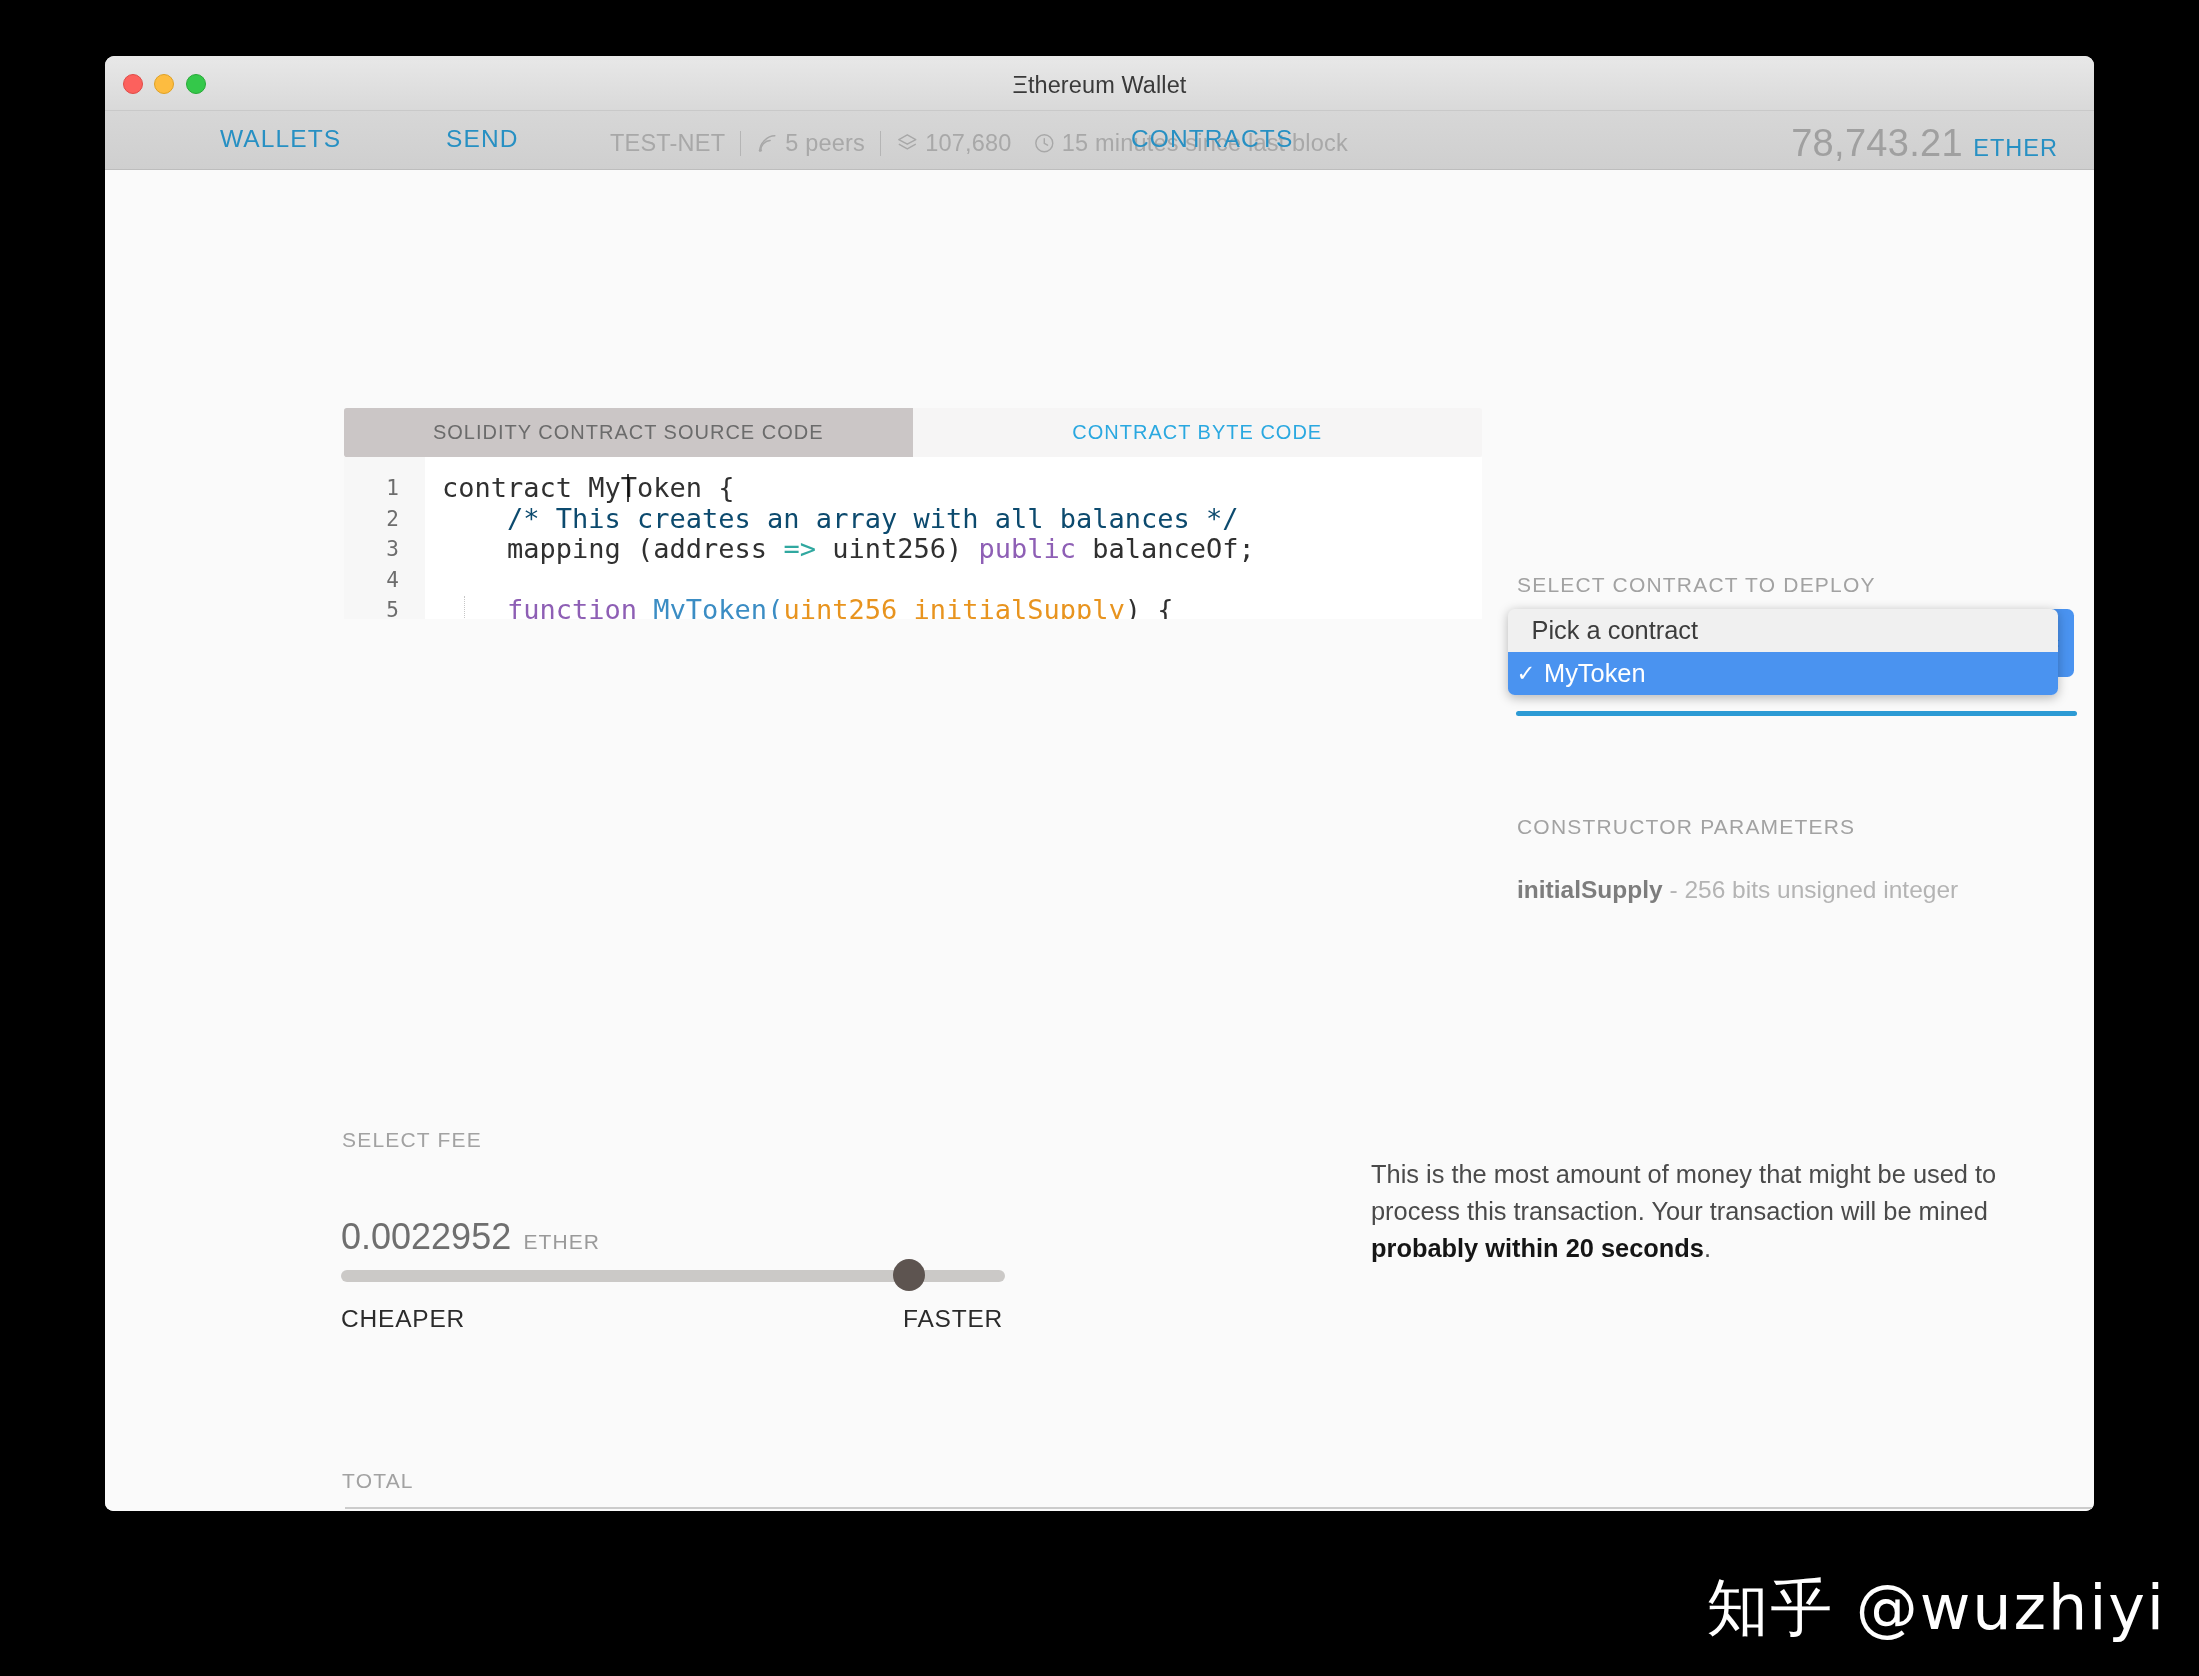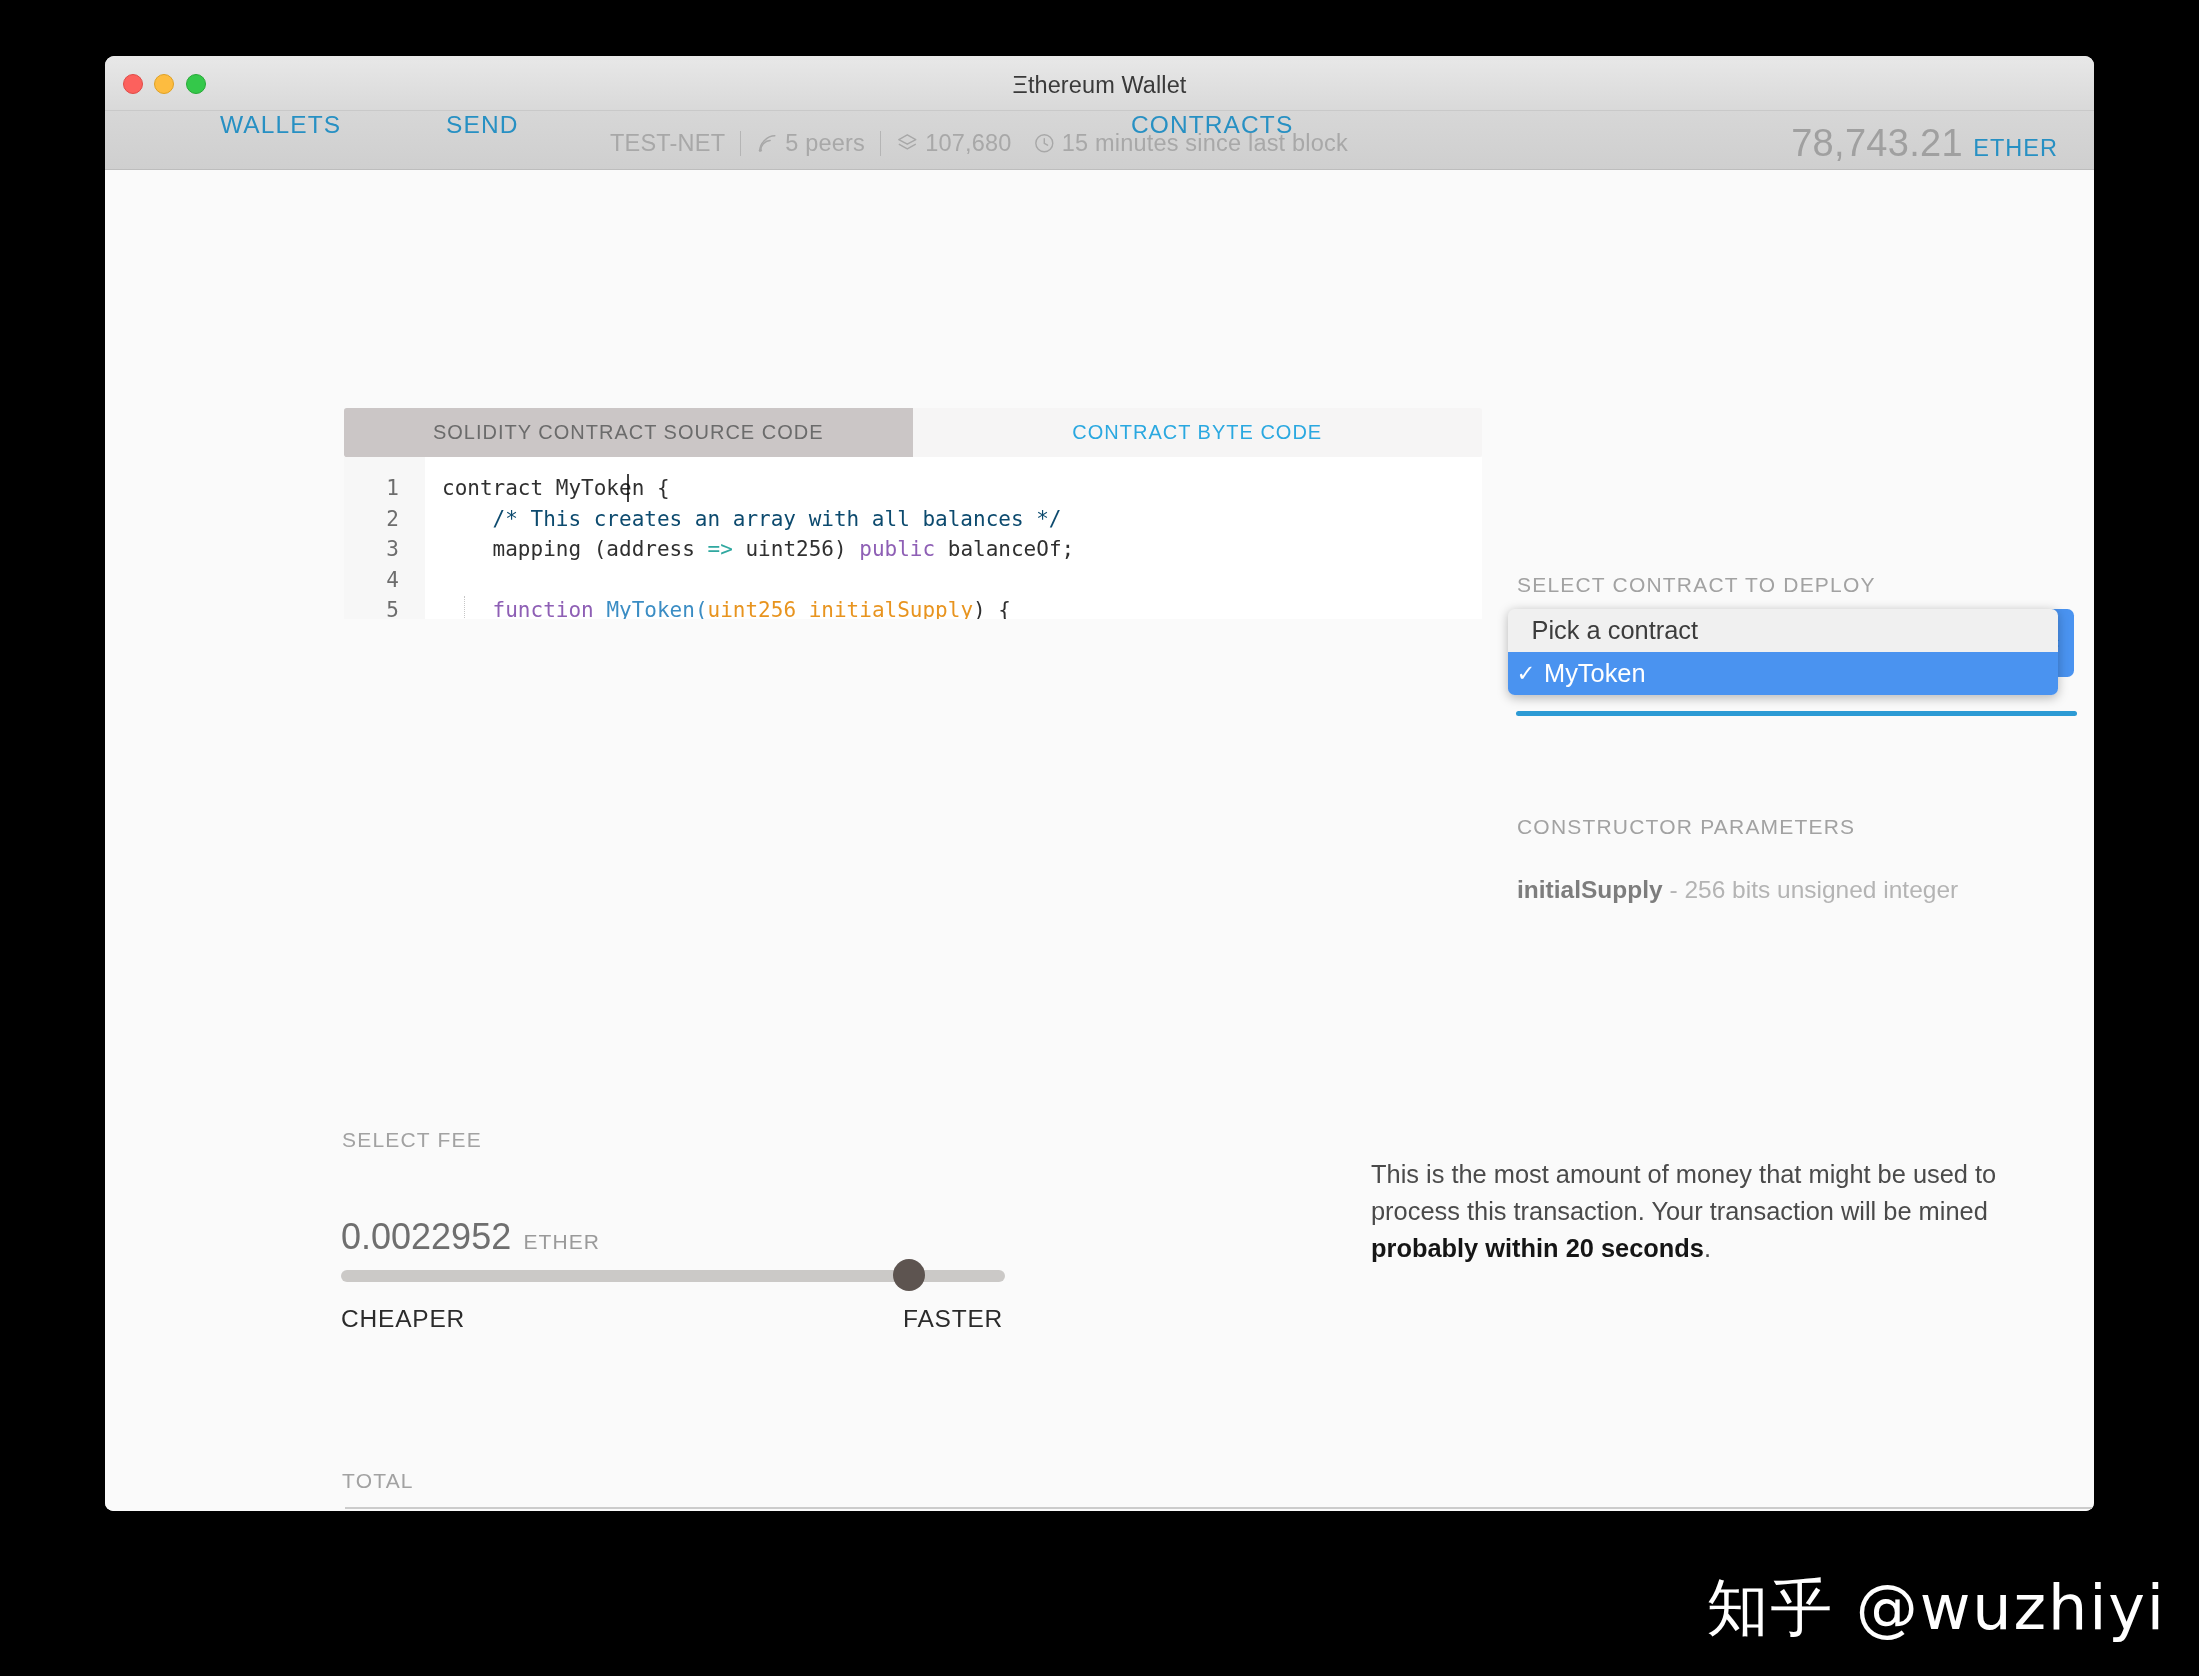--- a/index.html
+++ b/index.html
@@ -66,21 +66,21 @@
 
   
   #navbar {
     position: relative;
     height: 58px;
     background: linear-gradient(to bottom, #d7d7d7 0%, #cfcfcf 100%);
     border-bottom: 0.9px solid #bdbdbd;
   }
   .nav-link {
     position: absolute;
-    top: 0;
+    top: 14px;
     font-size: 24.5px;
     color: #2790c3;
     letter-spacing: 1.1px;
     white-space: nowrap;
     text-align: right;
   }
   #nav-wallets  { left: 115px; }
   #nav-send     { left: 341px; }
   #nav-contracts{ left: 1026px; }
 
@@ -188,21 +188,21 @@
     flex: 1;
     padding-top: 16px;
     padding-left: 17px;
     box-sizing: border-box;
     position: relative;
   }
   .cline {
     height: 30.5px;
     line-height: 30.5px;
     font-family: "DejaVu Sans Mono", monospace;
-    font-size: 21px;
+    font-size: 27px;
     color: #303030;
     white-space: pre;
   }
   .tok-comment { color: #0c4a6e; }
   .tok-kw      { color: #8e5fb5; }
   .tok-fn      { color: #3b8dc4; }
   .tok-param   { color: #e8941f; }
   .tok-op      { color: #30a8a0; }
   #caret-line1 {
     position: absolute;

